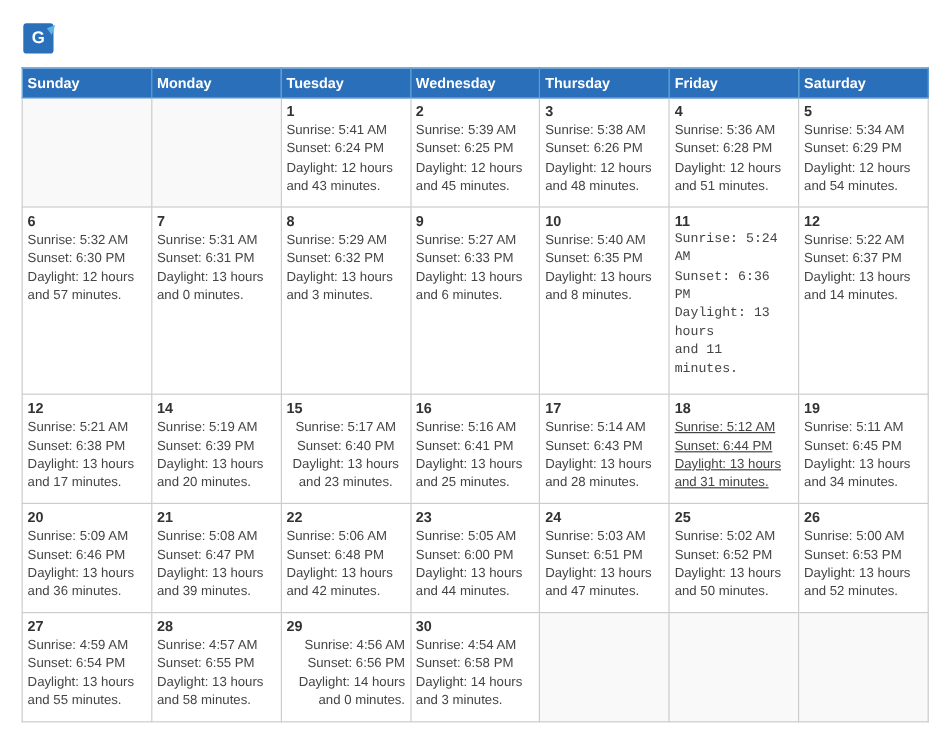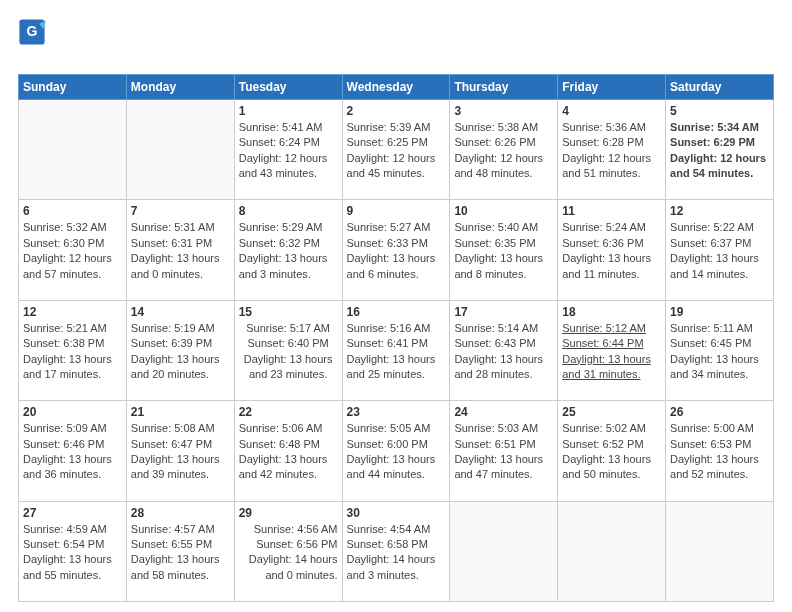--- a/index.html
+++ b/index.html
@@ -52,21 +52,20 @@
     .title-block .location {
       font-size: 14px;
       color: #333;
     }
     .calendar {
       flex: 1;
       border: 1px solid #ccc;
       border-collapse: collapse;
       width: 100%;
       table-layout: fixed;
-      margin-top: 18px;
     }
     .calendar th {
       background: #2a6fba;
       color: #fff;
       font-size: 12px;
       padding: 5px 4px;
       text-align: left;
       border: 1px solid #5a9fd4;
       font-weight: bold;
     }
@@ -156,21 +155,21 @@
           </td>
           <td>
             <div class="day-num">4</div>
             <div class="day-detail" style="white-space: pre-line;">Sunrise: 5:36 AM
 Sunset: 6:28 PM
 Daylight: 12 hours
 and 51 minutes.</div>
           </td>
           <td>
             <div class="day-num">5</div>
-            <div class="day-detail" style="white-space: pre-line; font-weight: bold;">Sunrise: 5:34 AM
+            <div class="day-detail" style="white-space: pre-line;">Sunrise: 5:34 AM
 Sunset: 6:29 PM
 Daylight: 12 hours
 and 54 minutes.</div>
           </td>
         </tr>
         <tr class="week-row">
           <td>
             <div class="day-num">6</div>
             <div class="day-detail" style="white-space: pre-line;">Sunrise: 5:32 AM
 Sunset: 6:30 PM
@@ -200,21 +199,21 @@
           </td>
           <td>
             <div class="day-num">10</div>
             <div class="day-detail" style="white-space: pre-line;">Sunrise: 5:40 AM
 Sunset: 6:35 PM
 Daylight: 13 hours
 and 8 minutes.</div>
           </td>
           <td>
             <div class="day-num">11</div>
-            <div class="day-detail" style="white-space: pre-line;">Sunrise: 5:24 AM
+            <div class="day-detail" style="white-space: pre-line; font-family: Liberation Mono, monospace;">Sunrise: 5:24 AM
 Sunset: 6:36 PM
 Daylight: 13 hours
 and 11 minutes.</div>
           </td>
           <td>
             <div class="day-num">12</div>
             <div class="day-detail" style="white-space: pre-line;">Sunrise: 5:22 AM
 Sunset: 6:37 PM
 Daylight: 13 hours
 and 14 minutes.</div>

